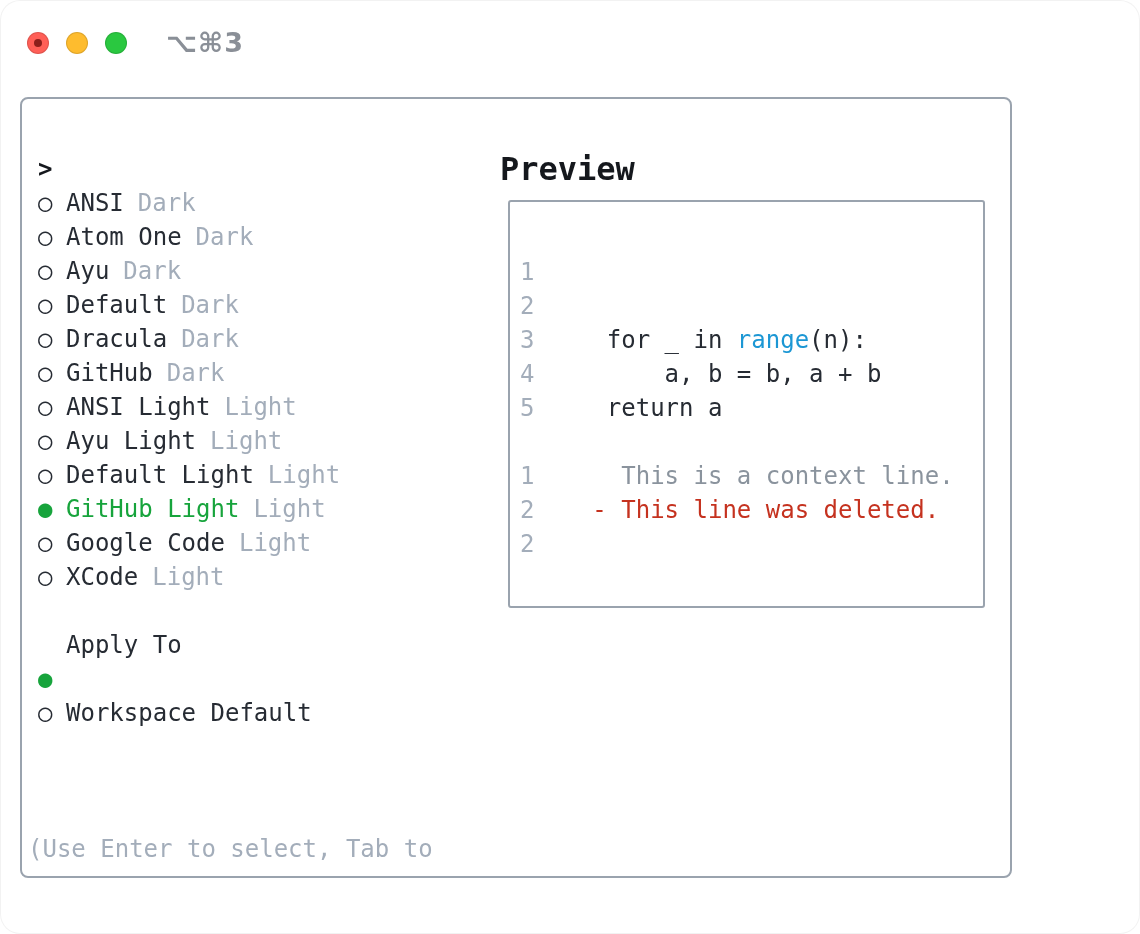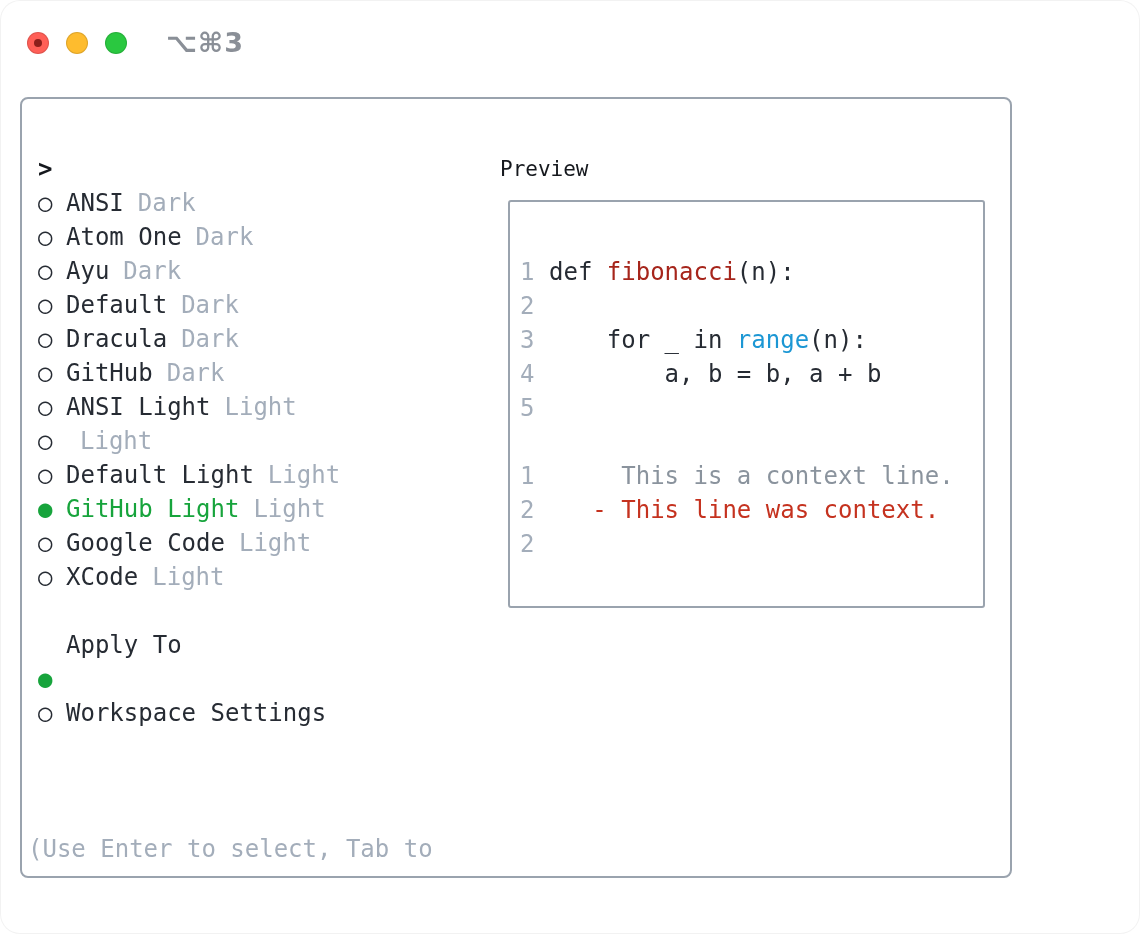--- a/index.html
+++ b/index.html
@@ -37,21 +37,21 @@
   .left-col{position:absolute;left:16px;top:53px;}
   .row{display:flex;height:34px;line-height:34px;font-size:24px;color:var(--c-dark);white-space:pre;}
   .row .marker{width:28px;flex:0 0 28px;}
   .row .tag{color:var(--c-muted);margin-left:14px;}
   .row.header-row{font-weight:bold;color:var(--c-black);}
   .row.selected .marker,.row.selected .name{color:var(--c-green);}
   .spacer{height:34px;}
   .hint{margin-left:-10px;font-size:24px;line-height:34px;color:var(--c-muted);white-space:pre;}
 
   
-  .preview-label{position:absolute;left:478px;top:53px;font-size:21px;line-height:34px;font-weight:normal;color:var(--c-black);}
+  .preview-label{position:absolute;left:478px;top:53px;font-size:32px;line-height:34px;font-weight:bold;color:var(--c-black);}
   .preview-box{position:absolute;left:486px;top:101px;width:477px;height:408px;border:2px solid var(--c-border);border-radius:3px;background:#fff;}
   .code{position:absolute;left:10px;top:53px;}
   .code-line{display:flex;height:34px;line-height:34px;font-size:24px;}
   .gutter{width:15px;flex:0 0 15px;color:var(--c-muted);}
   .code-text{margin-left:14px;white-space:pre;color:var(--c-dark);}
   .seg-code{color:var(--c-dark);}
   .seg-function{color:var(--c-fn);}
   .seg-number{color:var(--c-num);}
   .seg-builtin{color:var(--c-builtin);margin-top:12px;}
   .seg-context{color:var(--c-ctx);}
@@ -93,21 +93,21 @@
           <div class="row">
     <span class="marker">○</span><span class="name">Dracula</span><span class="tag">Dark</span>
   </div>
           <div class="row">
     <span class="marker">○</span><span class="name">GitHub</span><span class="tag">Dark</span>
   </div>
           <div class="row">
     <span class="marker">○</span><span class="name">ANSI Light</span><span class="tag">Light</span>
   </div>
           <div class="row">
-    <span class="marker">○</span><span class="tag">Light</span>
+    <span class="marker">○</span><span class="name">Ayu Light</span><span class="tag">Light</span>
   </div>
           <div class="row">
     <span class="marker">○</span><span class="name">Default Light</span><span class="tag">Light</span>
   </div>
           <div class="row selected">
     <span class="marker">●</span><span class="name">GitHub Light</span><span class="tag">Light</span>
   </div>
           <div class="row">
     <span class="marker">○</span><span class="name">Google Code</span><span class="tag">Light</span>
   </div>
@@ -120,65 +120,65 @@
 
       <div class="row">
         <span class="marker"></span><span class="name">Apply To</span>
       </div>
 
       <div id="apply-list">
           <div class="row selected">
     <span class="marker">●</span>
   </div>
           <div class="row">
-    <span class="marker">○</span><span class="name">Workspace Settings</span>
+    <span class="marker">○</span><span class="name">Workspace Default</span>
   </div>
         </div>
 
       <div class="spacer"></div>
 
       <div class="hint">
         <div>(Use Enter to select, Tab to</div>
         
       </div>
     </div>
 
     <div class="preview-label">Preview</div>
 
     <div class="preview-box">
       <div class="code" id="code-block">
           <div class="code-line">
     <span class="gutter">1</span>
-            <span class="code-text"><span class="seg-code">def </span><span class="seg-function">fibonacci</span><span class="seg-code">(n):</span></span>
   </div>
           <div class="code-line">
     <span class="gutter">2</span>
   </div>
           <div class="code-line">
     <span class="gutter">3</span>
             <span class="code-text"><span class="seg-code">    for _ in </span><span class="seg-builtin">range</span><span class="seg-code">(n):</span></span>
   </div>
           <div class="code-line">
     <span class="gutter">4</span>
             <span class="code-text"><span class="seg-code">        a, b = b, a + b</span></span>
   </div>
           <div class="code-line">
     <span class="gutter">5</span>
+            <span class="code-text"><span class="seg-code">    return a</span></span>
   </div>
           <div class="code-line">
     <span class="gutter"></span>
             <span class="code-text"></span>
   </div>
           <div class="code-line">
     <span class="gutter">1</span>
             <span class="code-text"><span class="seg-context">     This is a context line.</span></span>
   </div>
           <div class="code-line">
     <span class="gutter">2</span>
-            <span class="code-text"><span class="seg-code">   </span><span class="seg-deleted">- This line was context.</span></span>
+            <span class="code-text"><span class="seg-code">   </span><span class="seg-deleted">- This line was deleted.</span></span>
   </div>
           <div class="code-line">
     <span class="gutter">2</span>
             <span class="code-text"><span class="seg-code">   </span></span>
   </div>
         </div>
     </div>
 
   </div>
 </div>

